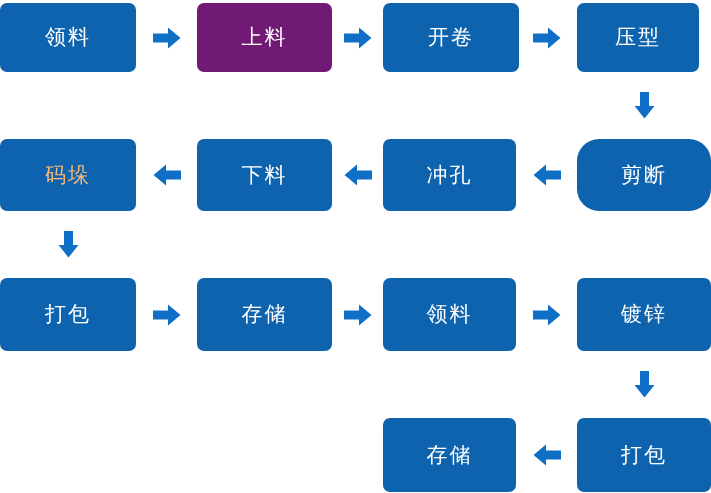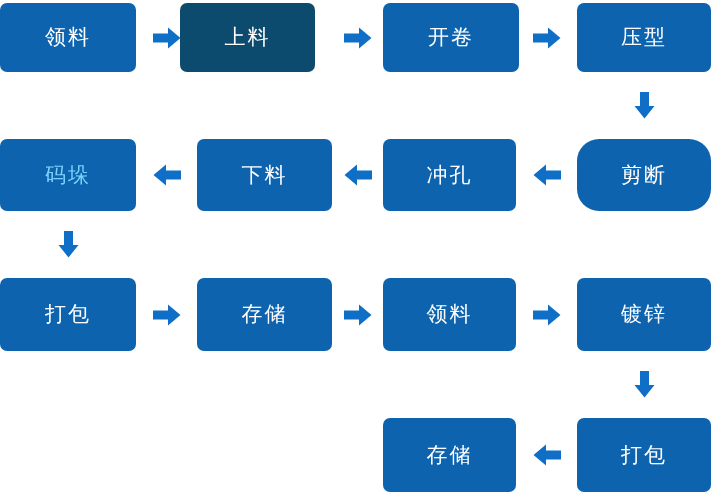--- a/index.html
+++ b/index.html
@@ -36,40 +36,40 @@
     display: block;
   }
 </style>
 </head>
 <body>
 
 <div id="canvas" style="background: rgb(255, 255, 255); padding-left: 13px;">
     <div class="node" style="left: 0px; top: 3px; width: 136px; height: 69px; background: rgb(14, 99, 174);">
       <span style="color: rgb(255, 255, 255);">领料</span>
     </div>
-    <div class="node" style="left: 180px; top: 3px; width: 135px; height: 69px; background: #0c4a6e;">
+    <div class="node" style="left: 197px; top: 3px; width: 135px; height: 69px; background: #701a75;">
       <span style="color: rgb(255, 255, 255);">上料</span>
     </div>
     <div class="node" style="left: 383px; top: 3px; width: 136px; height: 69px; background: rgb(14, 99, 174);">
       <span style="color: rgb(255, 255, 255);">开卷</span>
     </div>
-    <div class="node" style="left: 577px; top: 3px; width: 134px; height: 69px; background: rgb(14, 99, 174);">
+    <div class="node" style="left: 577px; top: 3px; width: 122px; height: 69px; background: rgb(14, 99, 174);">
       <span style="color: rgb(255, 255, 255);">压型</span>
     </div>
     <div class="node" style="left: 577px; top: 139px; width: 134px; height: 72px; background: rgb(14, 99, 174); border-radius: 22px;">
       <span style="color: rgb(255, 255, 255);">剪断</span>
     </div>
     <div class="node" style="left: 197px; top: 139px; width: 135px; height: 72px; background: rgb(14, 99, 174);">
       <span style="color: rgb(255, 255, 255);">下料</span>
     </div>
     <div class="node" style="left: 383px; top: 139px; width: 133px; height: 72px; background: rgb(14, 99, 174);">
       <span style="color: rgb(255, 255, 255);">冲孔</span>
     </div>
     <div class="node" style="left: 0px; top: 139px; width: 136px; height: 72px; background: rgb(14, 99, 174);">
-      <span style="color: #7dd3fc;">码垛</span>
+      <span style="color: #fdba74;">码垛</span>
     </div>
     <div class="node" style="left: 0px; top: 278px; width: 136px; height: 73px; background: rgb(14, 99, 174);">
       <span style="color: rgb(255, 255, 255);">打包</span>
     </div>
     <div class="node" style="left: 197px; top: 278px; width: 135px; height: 73px; background: rgb(14, 99, 174);">
       <span style="color: rgb(255, 255, 255);">存储</span>
     </div>
     <div class="node" style="left: 383px; top: 278px; width: 133px; height: 73px; background: rgb(14, 99, 174);">
       <span style="color: rgb(255, 255, 255);">领料</span>
     </div>

